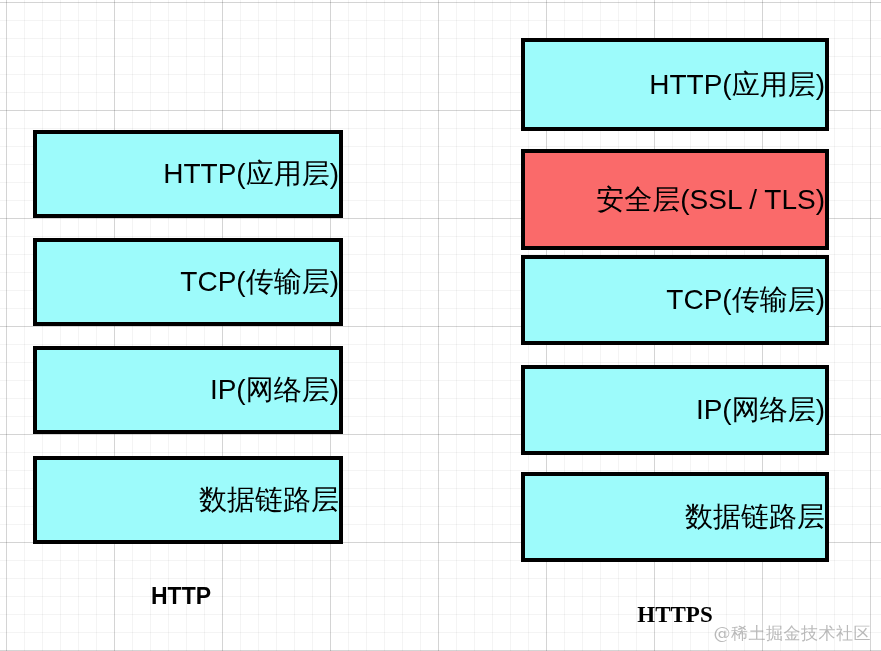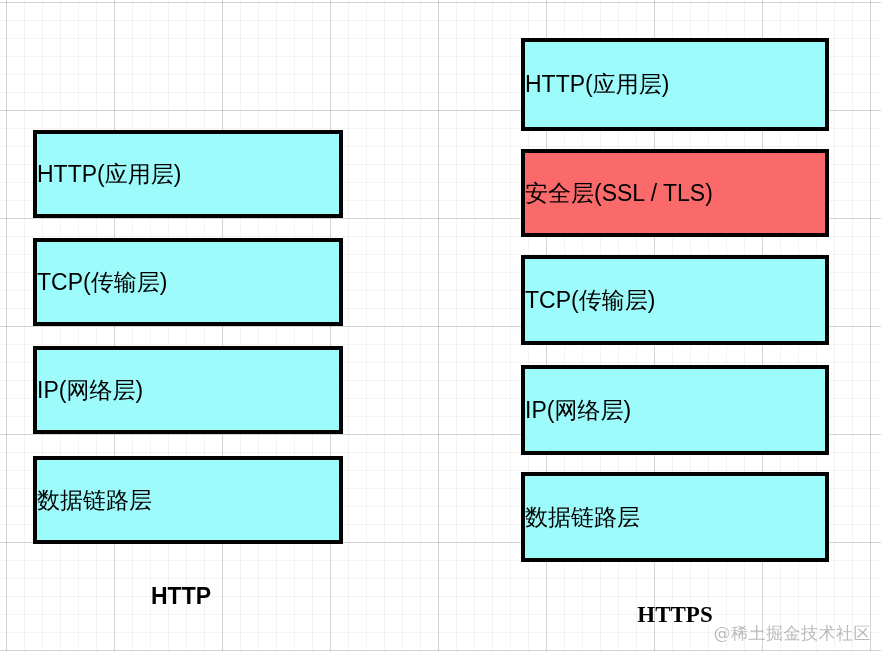--- a/index.html
+++ b/index.html
@@ -28,25 +28,26 @@
   }
 
   .stack { position: absolute; }
 
   .layer-box {
     position: absolute;
     box-sizing: border-box;
     border: 4px solid #000000;
     display: flex;
     align-items: center;
-    justify-content: flex-start;
+    justify-content: flex-end;
     color: #000000;
-    font-size: 23px;
+    font-size: 28px;
     line-height: 1;
     white-space: nowrap;
+    padding-left: 28px;
   }
   .layer-box .layer-label {
     display: block;
   }
 
   .stack-caption {
     position: absolute;
     font-size: 23px;
     font-weight: bold;
     color: #000000;
@@ -92,21 +93,21 @@
 
     <div class="stack-caption" style="left:26px; top:585px; width:310px;">HTTP</div>
   </div>
 
   <div class="stack">
 
     <div class="layer-box" style="left:521px; top:38px; width:308px; height:93px; background:#9DFBFB;">
       <span class="layer-label">HTTP(应用层)</span>
     </div>
 
-    <div class="layer-box" style="left:521px; top:149px; width:308px; height:88px; background:#FA6A6A;">
+    <div class="layer-box" style="left:521px; top:149px; width:308px; height:101px; background:#FA6A6A;">
       <span class="layer-label">安全层(SSL / TLS)</span>
     </div>
 
     <div class="layer-box" style="left:521px; top:255px; width:308px; height:90px; background:#9DFBFB;">
       <span class="layer-label">TCP(传输层)</span>
     </div>
 
     <div class="layer-box" style="left:521px; top:365px; width:308px; height:90px; background:#9DFBFB;">
       <span class="layer-label">IP(网络层)</span>
     </div>

